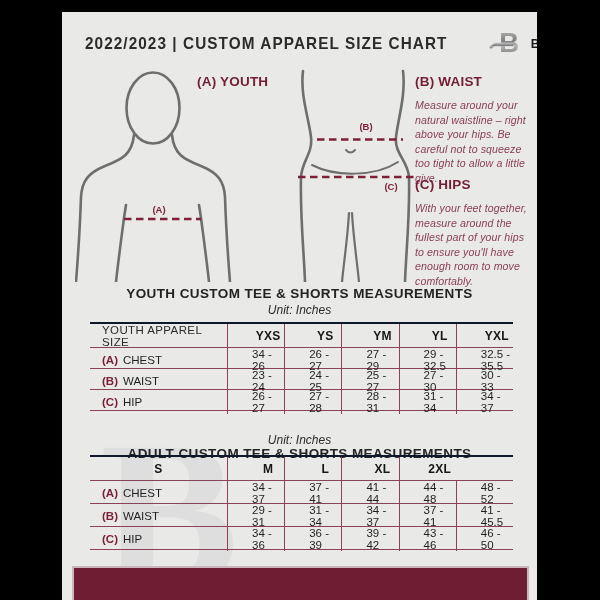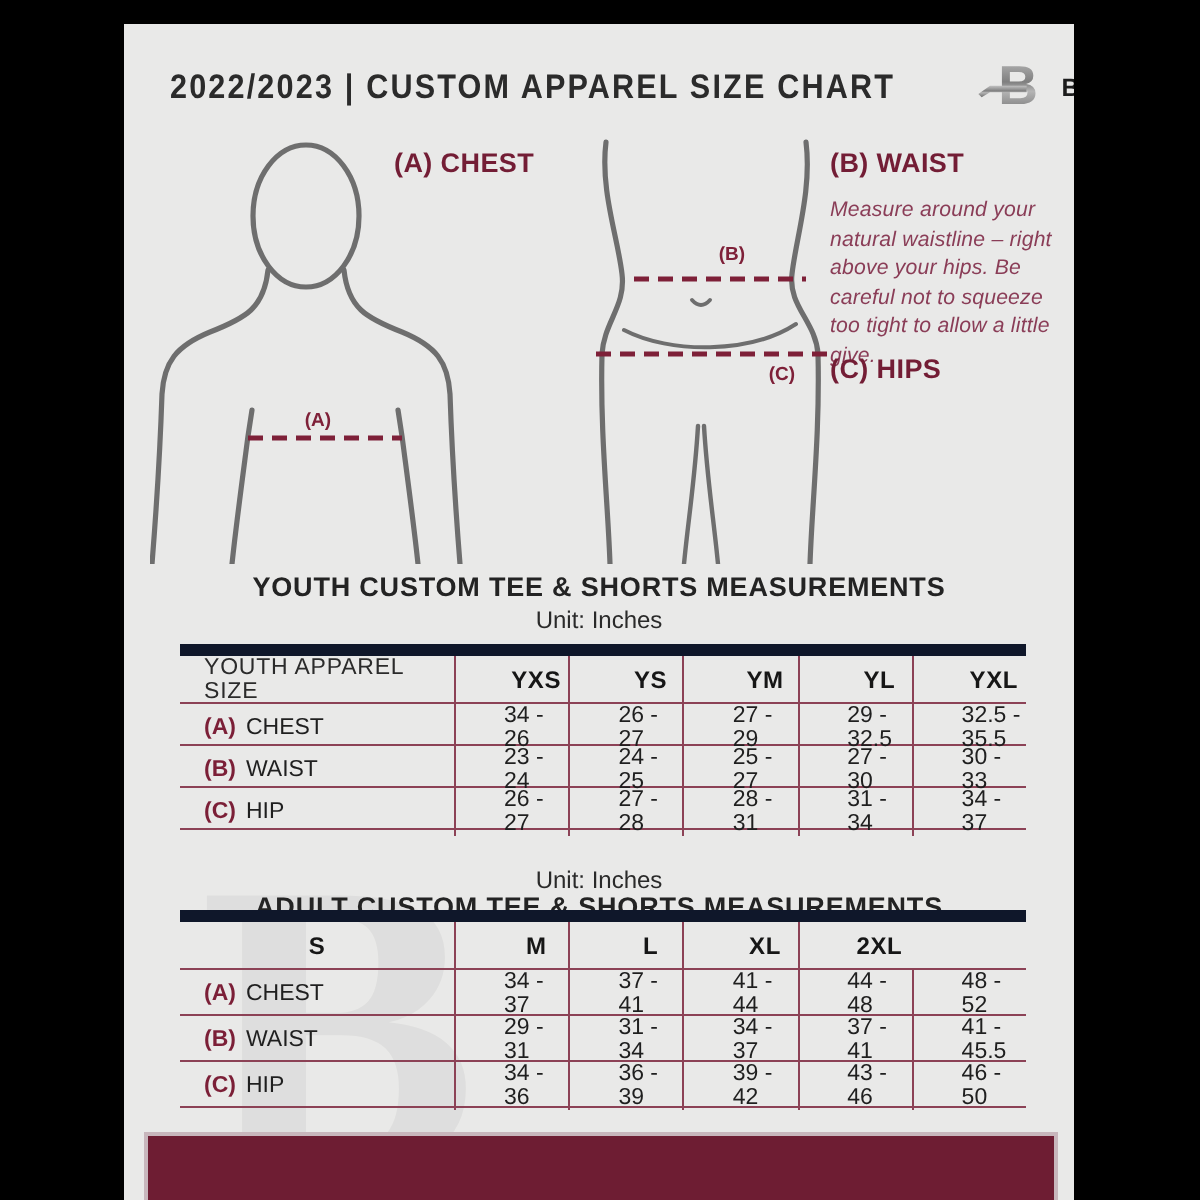--- a/index.html
+++ b/index.html
@@ -29,26 +29,26 @@
   .guide-body{
     position:absolute;font-size:10.6px;font-style:italic;color:#8a3d57;
     line-height:1.38;letter-spacing:.1px;
   }
   
   .sec-title{
     position:absolute;width:475px;text-align:center;font-weight:700;
     font-size:13.5px;color:#232323;letter-spacing:.4px;
   }
   .sec-unit{
-    position:absolute;width:475px;text-align:center;
+    position:absolute;width:475px;text-align:center;font-style:italic;
     font-size:12px;color:#2a2a2a;
   }
   
   .table{
-    position:absolute;left:28px;width:423px;border-top:6px solid #0f172a;
+    position:absolute;left:28px;width:423px;border-top:2px solid #0f172a;
   }
   .tr{
     display:grid;grid-template-columns:137px repeat(5,1fr);
     border-bottom:1px solid #8c4256;align-items:stretch;
   }
   .td{
     display:flex;align-items:center;justify-content:center;
     font-size:11.5px;color:#1f1f1f;
   }
   .td+.td{border-left:1px solid #8c4256;padding-left:24px;}
@@ -121,26 +121,27 @@
         <path d="M 59 146 C 57.5 172, 54 194, 52 215" stroke-width="2.2"></path>
         <path d="M 62 146 C 63.5 172, 67 194, 69 215" stroke-width="2.2"></path>
       </g>
       <line x1="27" y1="72.5" x2="113" y2="72.5" stroke="#7e2038" stroke-width="2.4" stroke-dasharray="7.5 4.5"></line>
       <text x="76" y="63" text-anchor="middle" font-size="9.5" font-weight="bold" fill="#7e2038">(B)</text>
       <line x1="8" y1="110" x2="124" y2="110" stroke="#7e2038" stroke-width="2.4" stroke-dasharray="7.5 4.5"></line>
       <text x="101" y="123" text-anchor="middle" font-size="9.5" font-weight="bold" fill="#7e2038">(C)</text>
     </svg>
   </div>
 
-  <div class="guide-head" style="left:135px;top:62px;">(A) CHEST</div>
+  <div class="guide-head" style="left:135px;top:62px;">(A) YOUTH</div>
 
   <div class="guide-head" style="left:353px;top:62px;">(B) WAIST</div>
   <div class="guide-body" style="left:353px;top:86px;width:116px;">Measure around your natural waistline – right above your hips. Be careful not to squeeze too tight to allow a little give.</div>
 
   <div class="guide-head" style="left:353px;top:165px;">(C) HIPS</div>
+  <div class="guide-body" style="left:353px;top:189px;width:116px;">With your feet together, measure around the fullest part of your hips to ensure you'll have enough room to move comfortably.</div>
 
   <div class="watermark">B</div>
 
   <div class="sec-title" style="top:274px;">YOUTH CUSTOM TEE &amp; SHORTS MEASUREMENTS</div>
   <div class="sec-unit" style="top:291px;">Unit: Inches</div>
 
   <div class="table youth" style="top:310px;">
     <div class="tr thead">
       <div class="td label-cell apparel-head">YOUTH APPAREL SIZE</div>
       <div class="td size-head">YXS</div>

